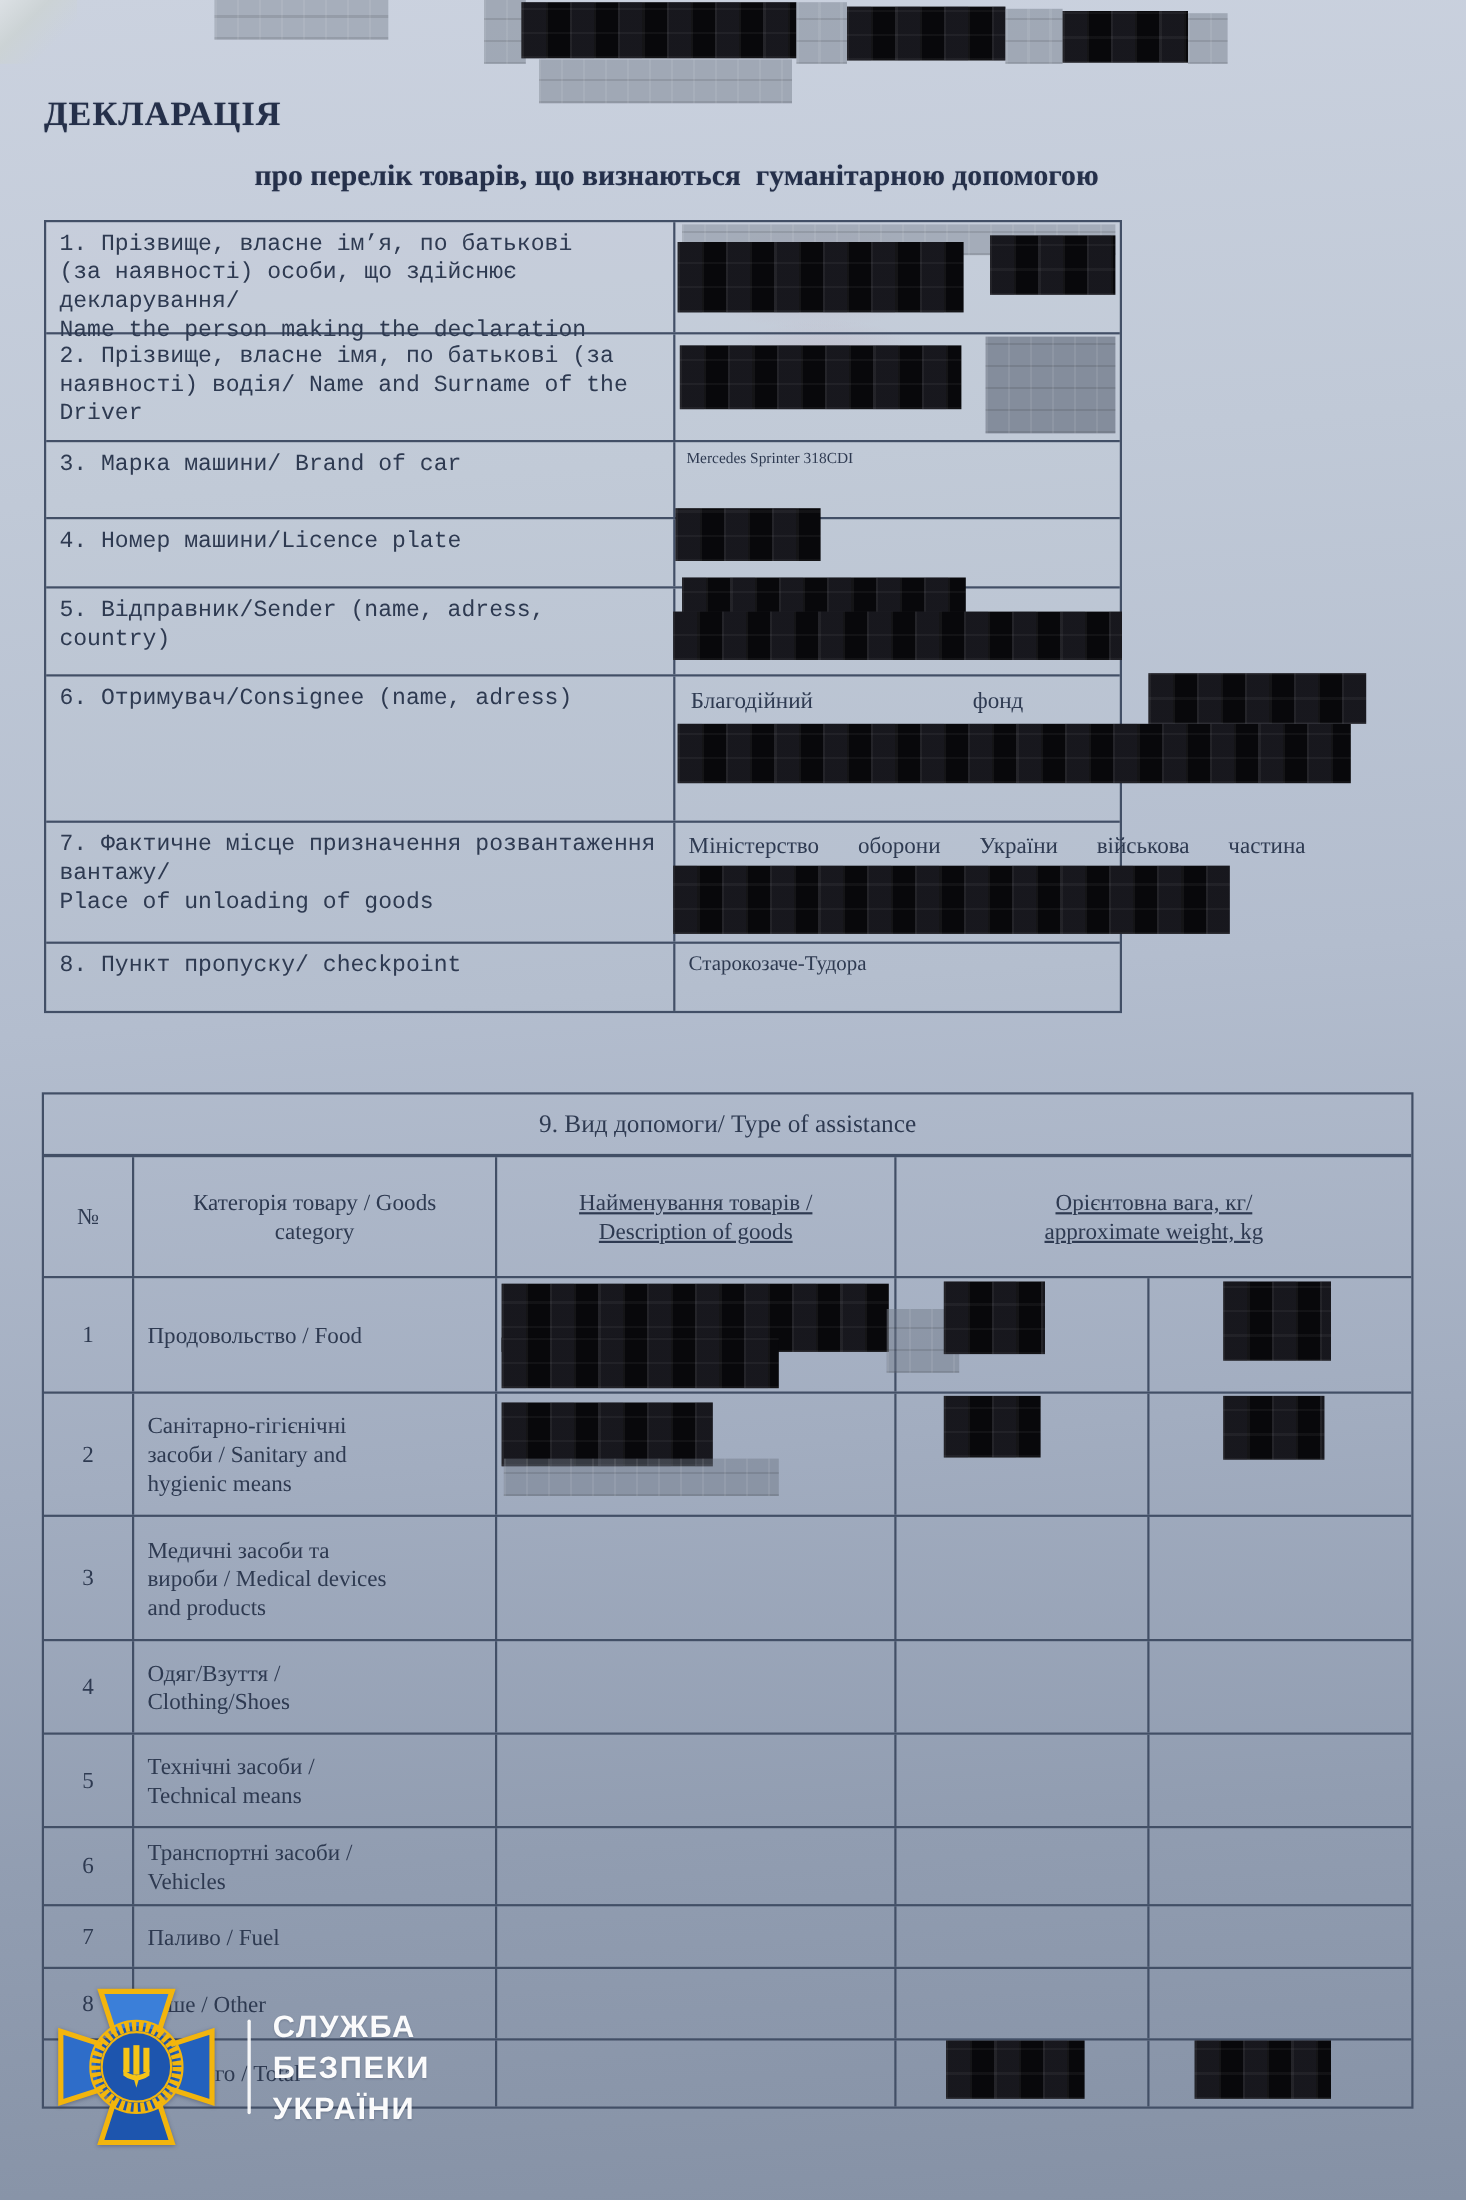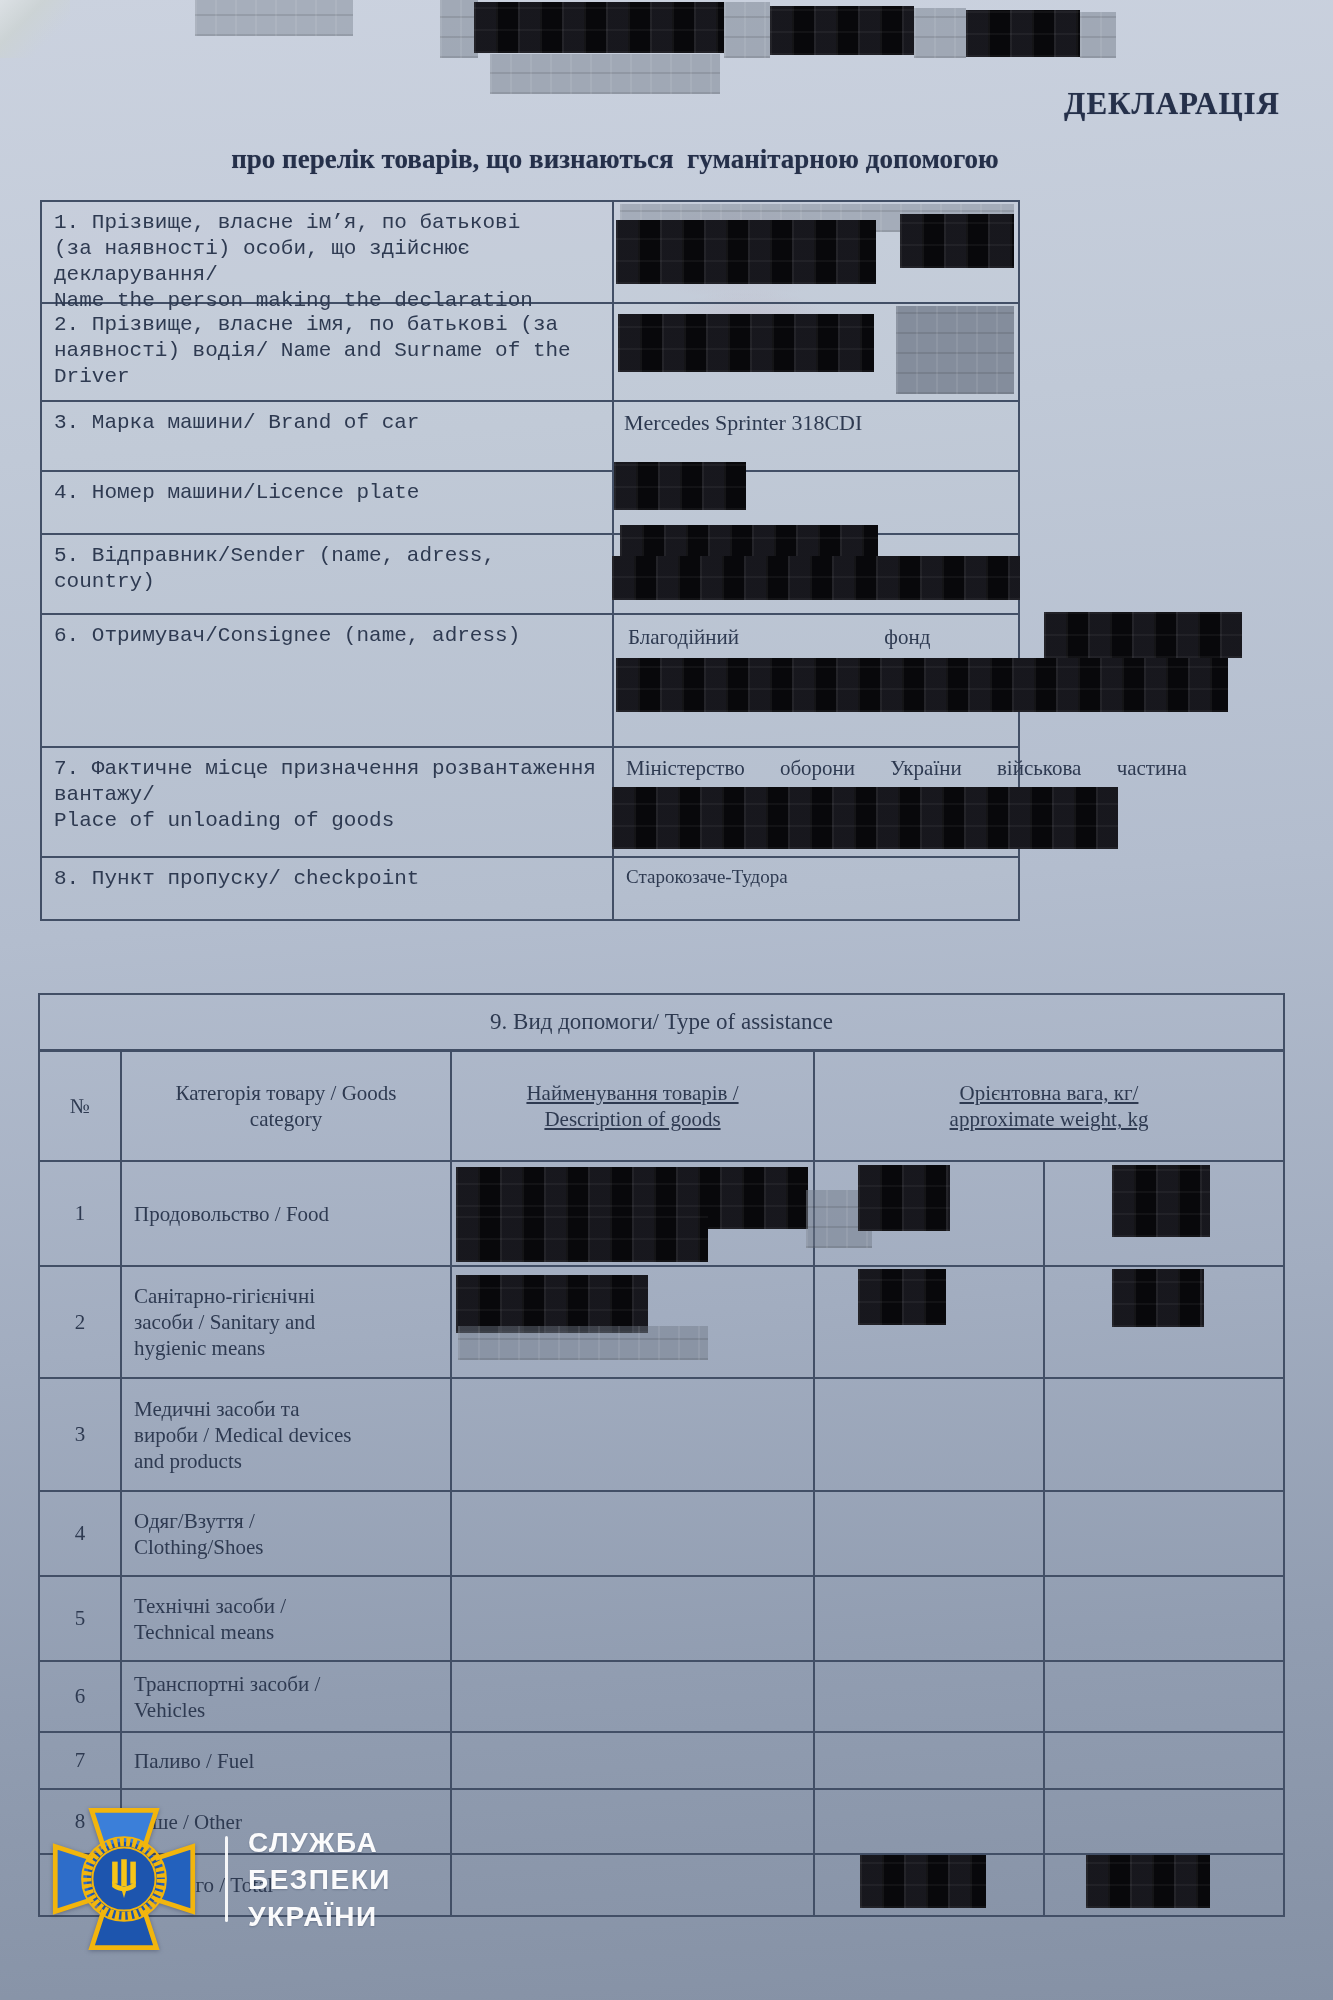--- a/index.html
+++ b/index.html
@@ -22,21 +22,21 @@
     opacity:.55;
   }
   .stamp-smudge{position:absolute;border-radius:50%;pointer-events:none;}
   .smudge1{left:620px;top:200px;width:240px;height:100px;
     background:radial-gradient(ellipse at center,rgba(190,110,128,0.14),rgba(190,110,128,0) 70%);}
   .smudge2{left:660px;top:290px;width:180px;height:70px;
     background:radial-gradient(ellipse at center,rgba(185,105,125,0.12),rgba(185,105,125,0) 70%);}
 
   .doc-title{
     position:absolute;left:40px;top:86px;width:1240px;
-    text-align:right;font-size:31px;font-weight:bold;letter-spacing:1px;
+    text-align:left;font-size:31px;font-weight:bold;letter-spacing:1px;
     color:var(--ink-strong);text-shadow:0 0 1px rgba(37,48,74,.45);
   }
   .doc-subtitle{
     position:absolute;left:20px;top:144px;width:1190px;
     text-align:center;font-size:27px;font-weight:bold;
     color:var(--ink-strong);text-shadow:0 0 1px rgba(37,48,74,.4);
     white-space:pre;
   }
 
   
@@ -48,21 +48,21 @@
   }
   .f-row{display:flex;border-bottom:2px solid var(--line);box-sizing:border-box;}
   .f-row:last-child{border-bottom:none;}
   .f-label{
     width:572px;box-sizing:border-box;border-right:2px solid var(--line);
     padding:8px 16px 6px 12px;font-size:21px;line-height:26px;
     white-space:pre-line;
     font-family:Liberation Mono, monospace;
   }
   .f-value{flex:1;position:relative;box-sizing:border-box;overflow:visible;}
-  .v-text{position:absolute;left:10px;top:8px;font-size:22px;white-space:nowrap;}
+  .v-text{position:absolute;left:10px;top:8px;font-size:14px;white-space:nowrap;}
   .v-line6{position:absolute;left:14px;top:10px;font-size:21px;white-space:nowrap;word-spacing:140px;}
   .v-line7{position:absolute;left:12px;top:8px;font-size:21px;white-space:nowrap;word-spacing:30px;}
   .v-line8{position:absolute;left:12px;top:8px;font-size:19px;white-space:nowrap;}
 
   
   .assist-table{
     position:absolute;left:38px;top:993px;width:1247px;
     border:2px solid var(--line);box-sizing:border-box;
   }
   .a-title{

